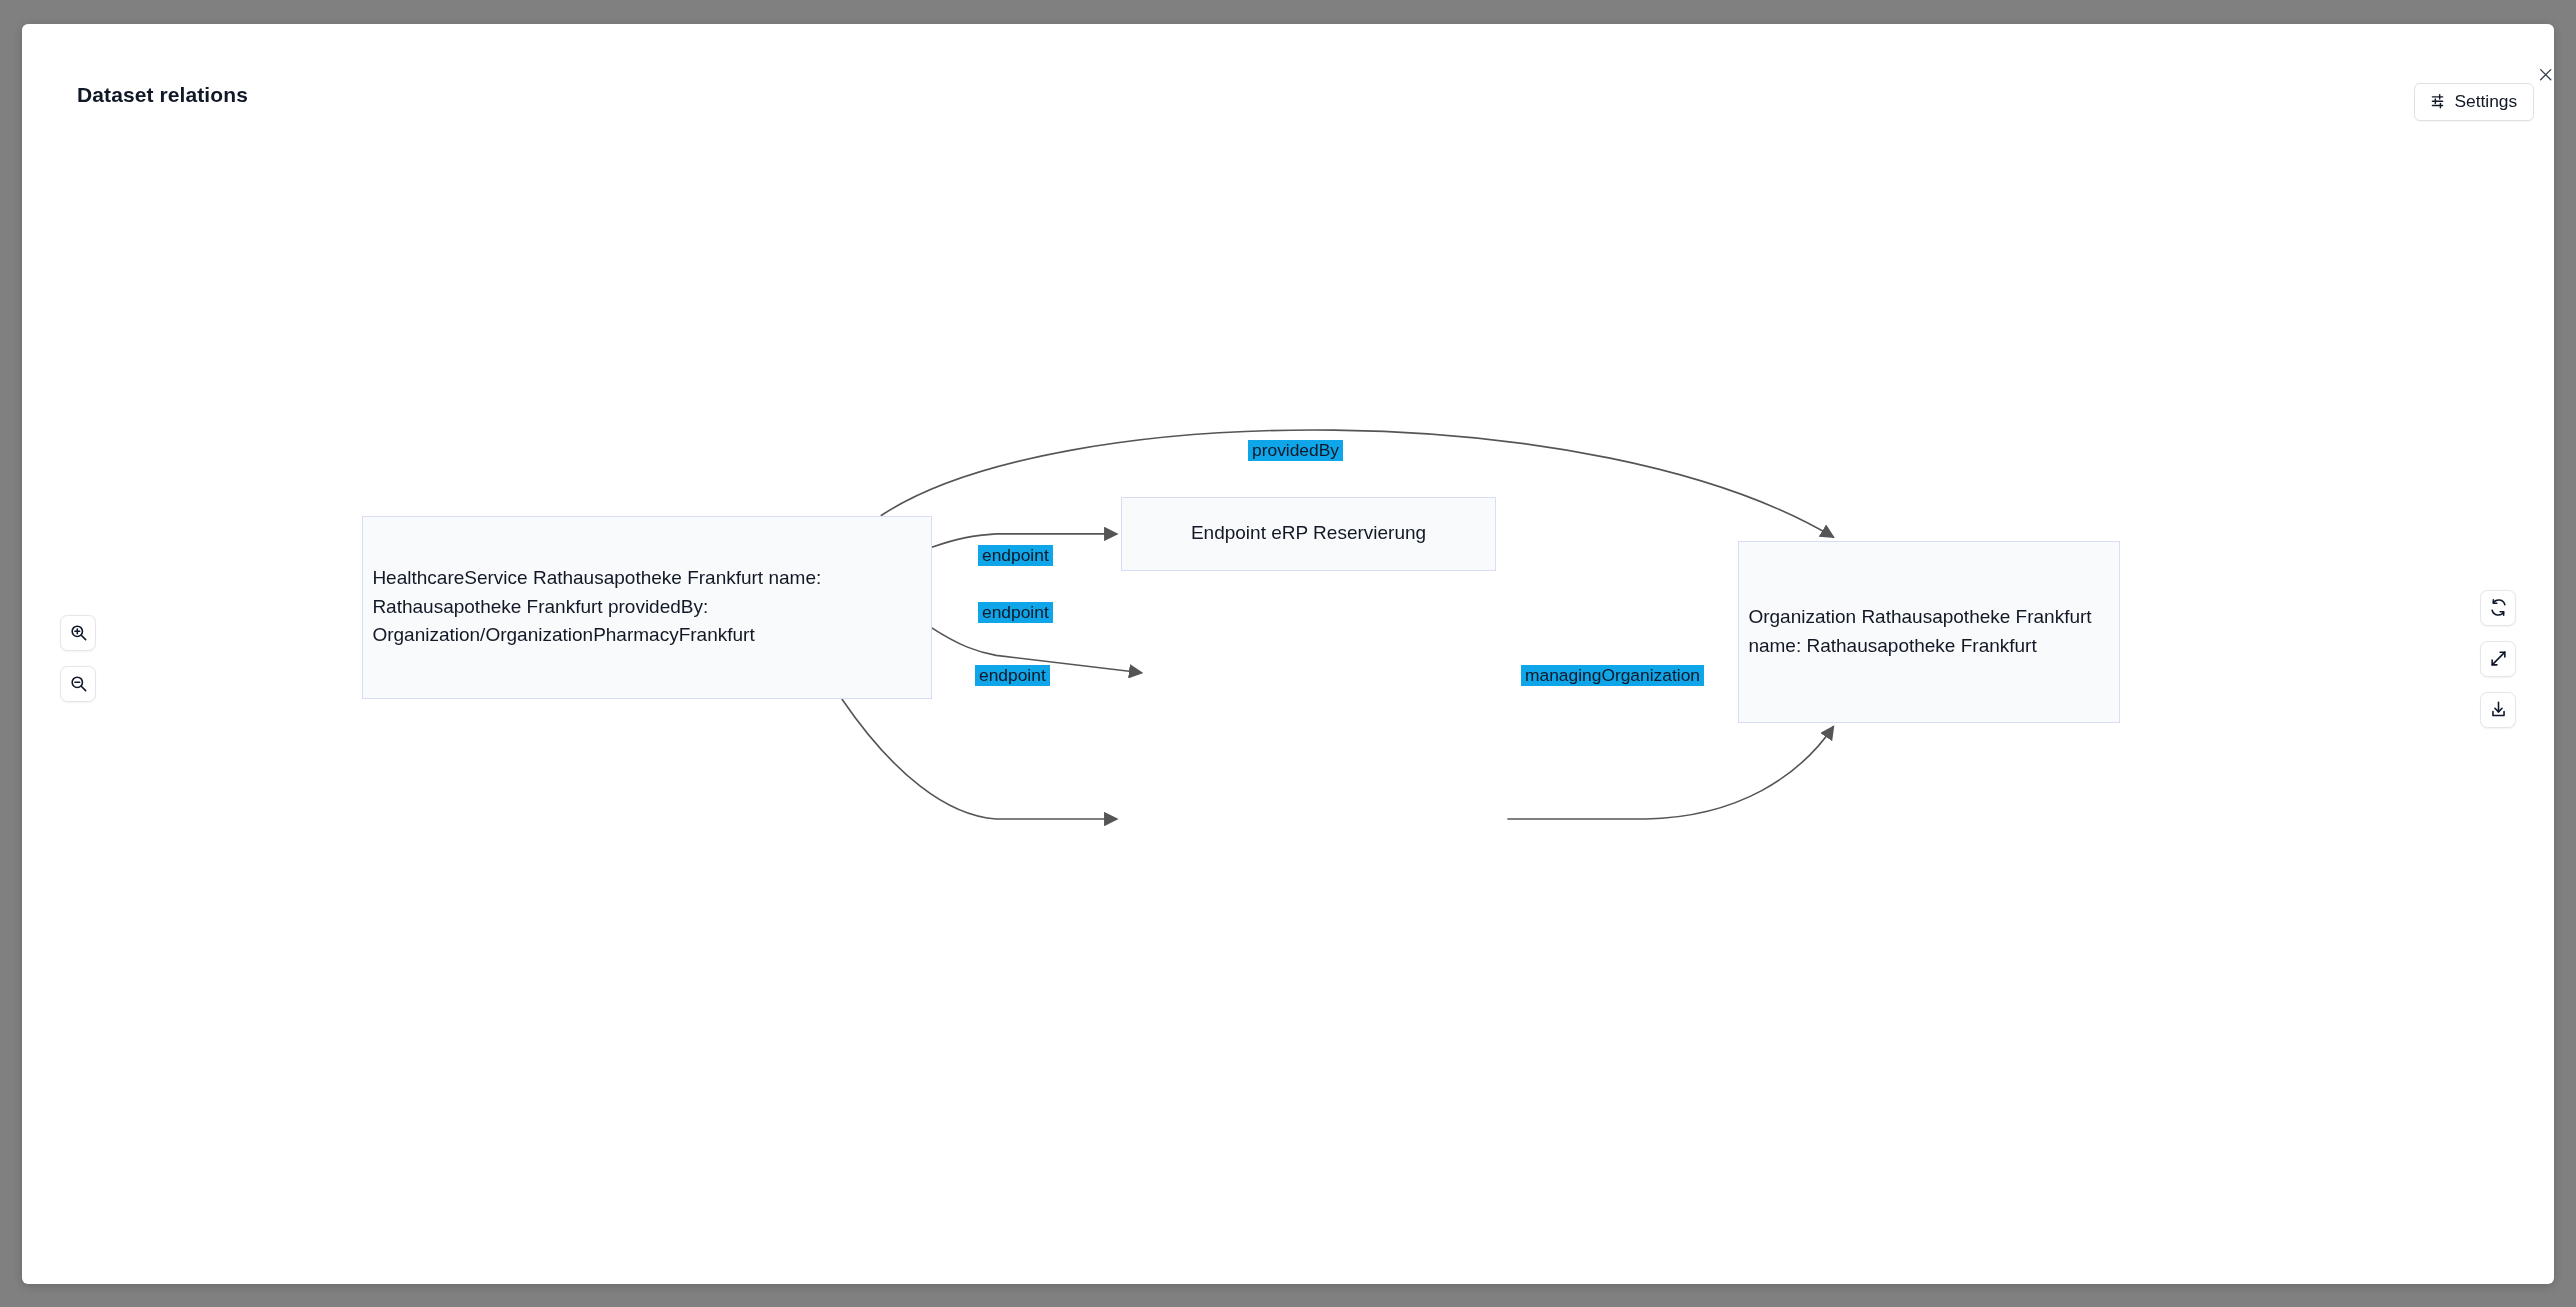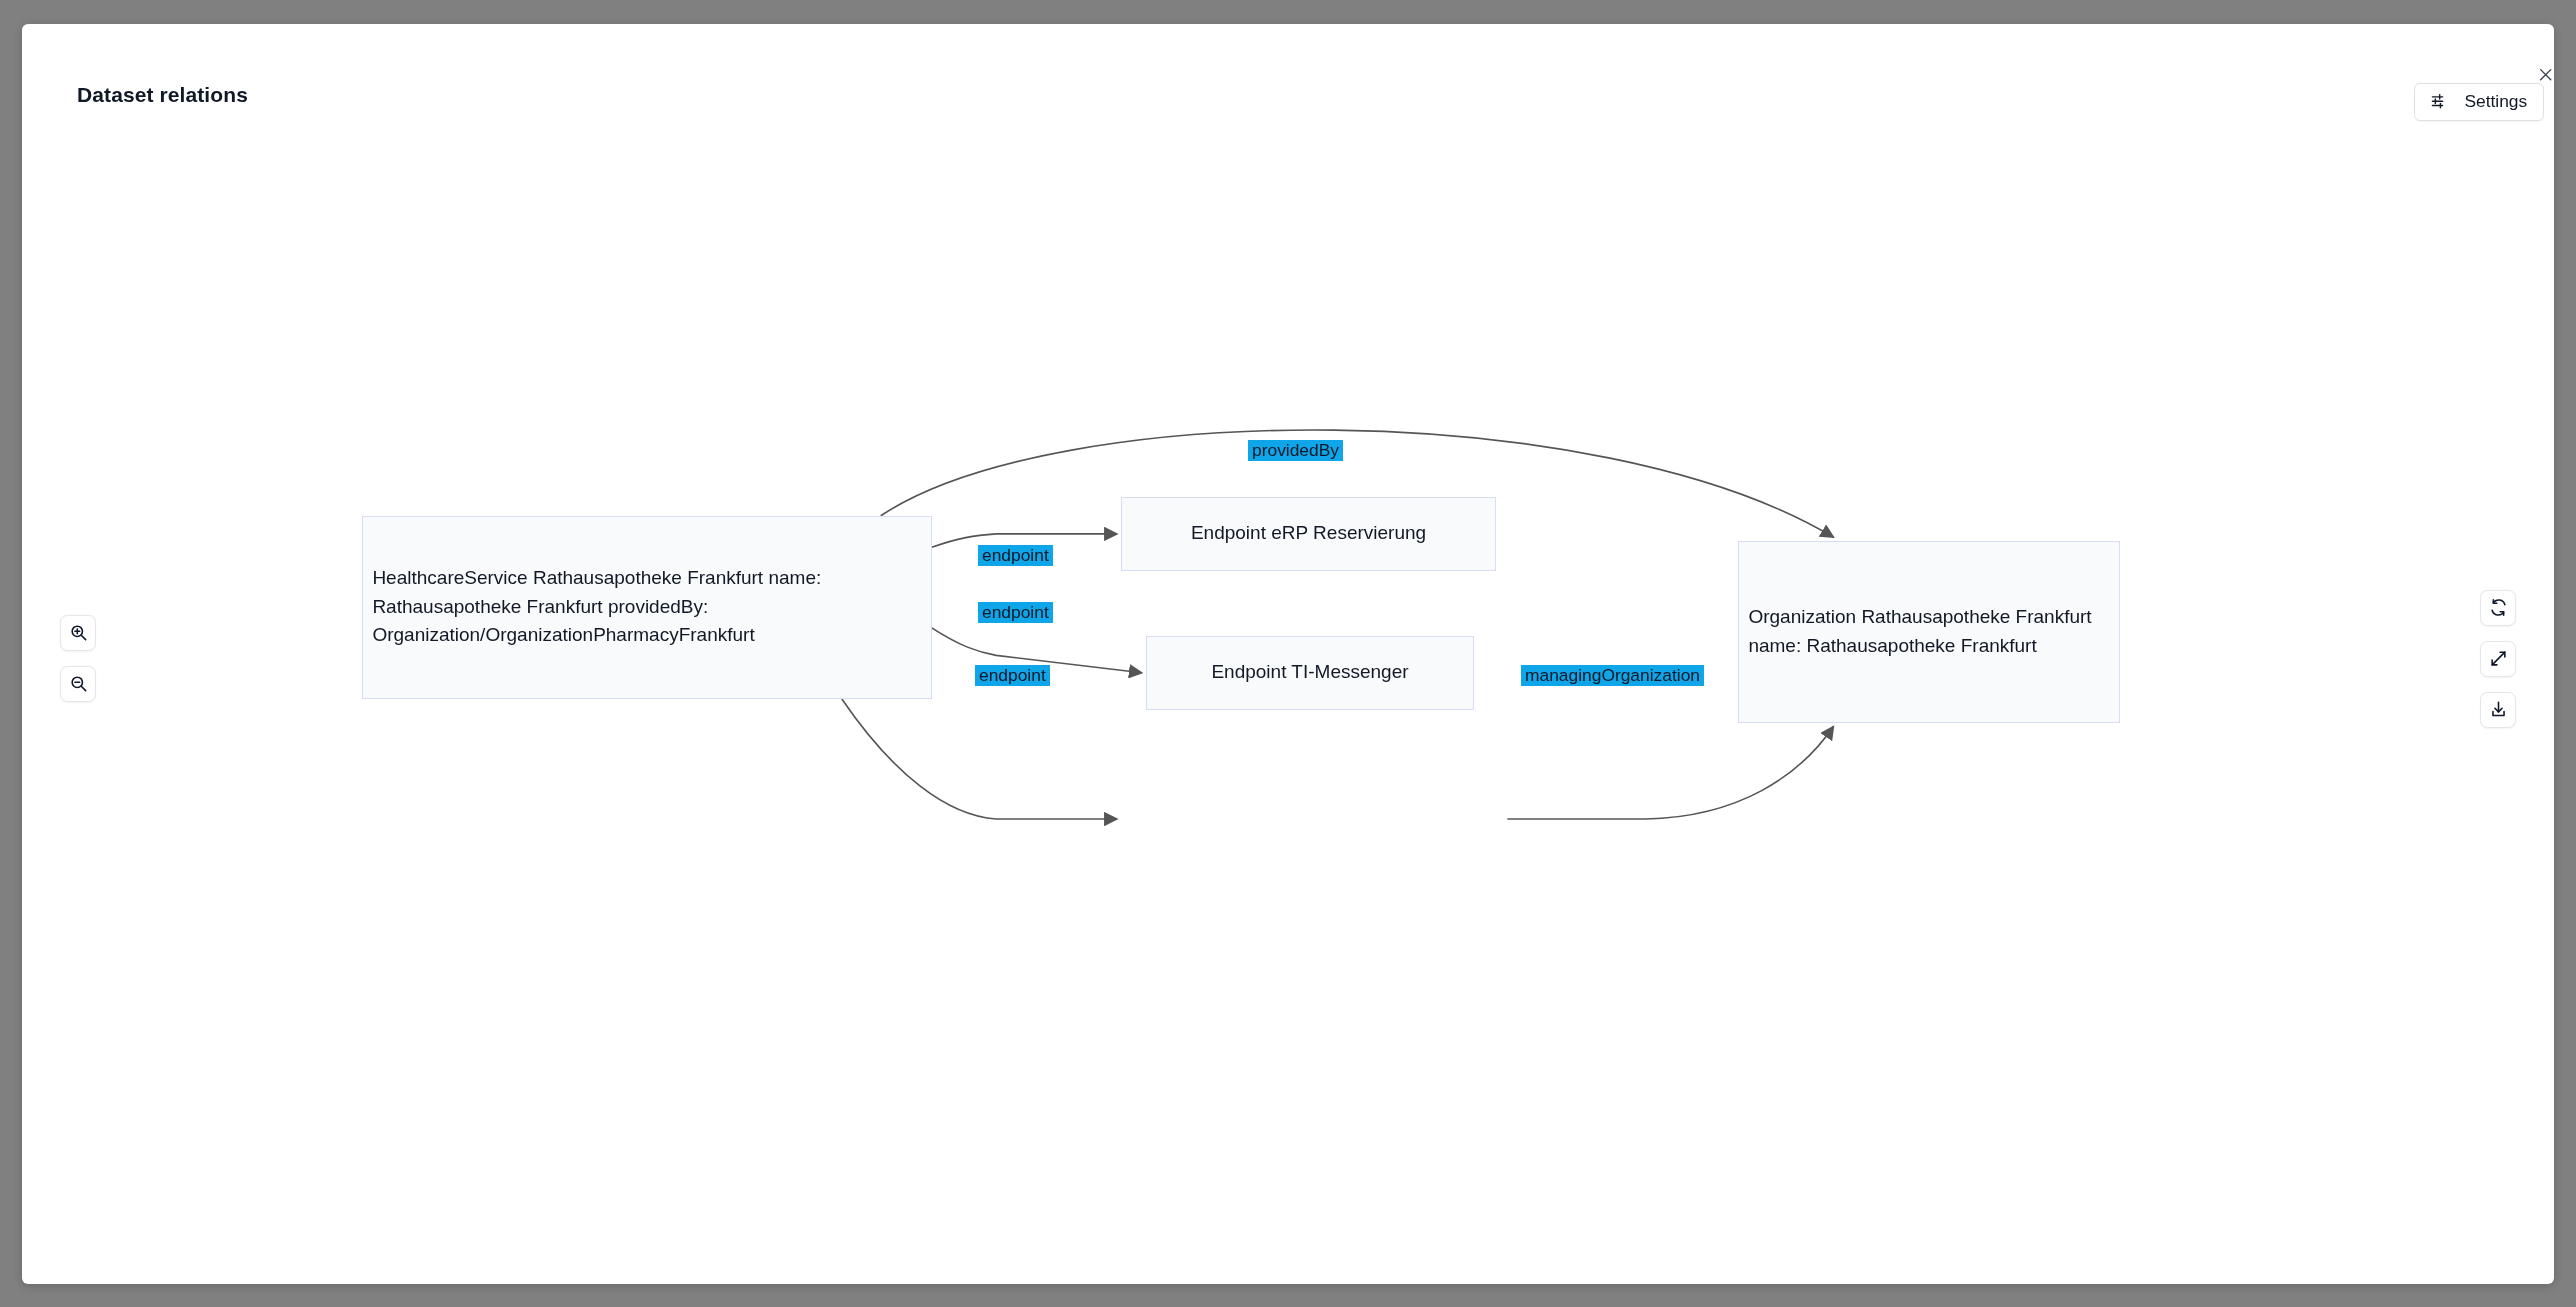--- a/index.html
+++ b/index.html
@@ -36,21 +36,21 @@
     white-space: nowrap;
   }
 
   #settings-button {
     position: absolute;
     left: 2392px;
     top: 59px;
     height: 38px;
     display: flex;
     align-items: center;
-    gap: 16px;
+    gap: 6px;
     padding: 0 16px;
     background: #ffffff;
     border: 0.7px solid #dfe1e6;
     border-radius: 6px;
     cursor: pointer;
     box-shadow: 0 0.7px 0.7px rgba(16,24,40,0.04);
   }
   #settings-button .label {
     font-size: 17.4px;
     color: #111827;
@@ -194,23 +194,20 @@
     </svg>
 
     <div class="node" id="node-healthcare-service">
       <span class="node-label">HealthcareService Rathausapotheke Frankfurt name: Rathausapotheke Frankfurt providedBy: Organization/OrganizationPharmacyFrankfurt</span>
     </div>
 
     <div class="node" id="node-endpoint-erp">
       <span class="node-label">Endpoint eRP Reservierung</span>
     </div>
 
-    <div class="node" id="node-endpoint-ti">
-      <span class="node-label">Endpoint TI-Messenger</span>
-    </div>
 
 
     <div class="node" id="node-organization">
       <span class="node-label">Organization Rathausapotheke Frankfurt name: Rathausapotheke Frankfurt</span>
     </div>
 
     <div class="edge-label" id="edge-label-providedby">providedBy</div>
     <div class="edge-label" id="edge-label-endpoint-1">endpoint</div>
     <div class="edge-label" id="edge-label-endpoint-2">endpoint</div>
     <div class="edge-label" id="edge-label-location">endpoint</div>

